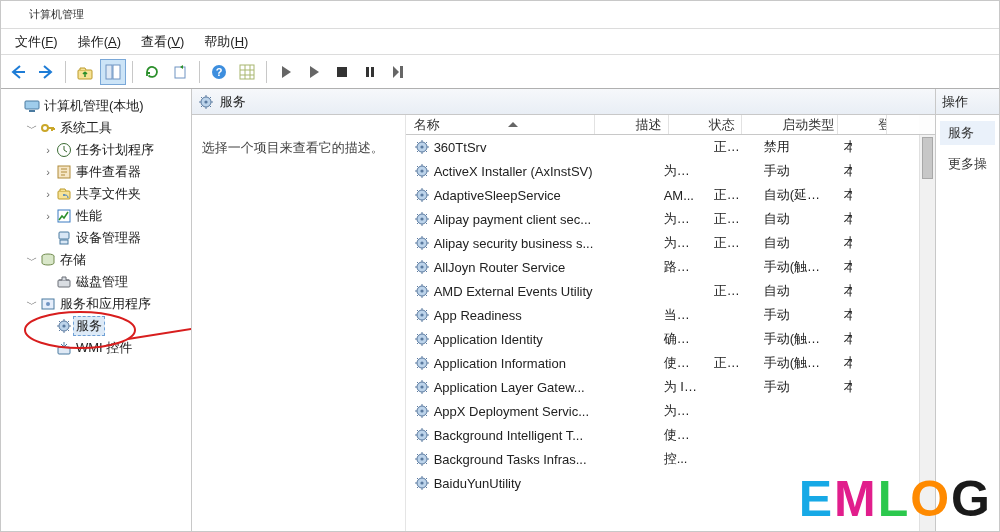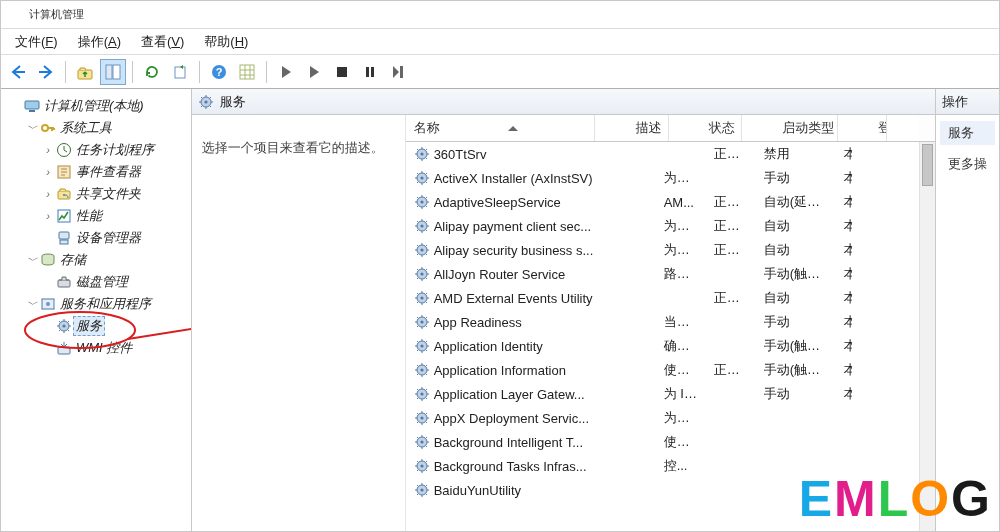--- a/index.html
+++ b/index.html
@@ -20,21 +20,21 @@
   .toolbar { display:flex; align-items:center; height:34px; padding:0 4px; gap:2px; border-bottom:1px solid #b0b0b0; background:#fff; }
   .tbtn { width:26px; height:26px; border:1px solid transparent; display:flex; align-items:center; justify-content:center; cursor:default; }
   .tbtn.sel { border-color:#7aa8d8; background:#cce4f7; }
   .tsep { width:1px; height:22px; background:#c8c8c8; margin:0 4px; }
   .tbtn svg { width:16px; height:16px; }
 
   
   .main { flex:1 1 auto; display:flex; min-height:0; background:#fff; }
 
   
-  .tree-panel { width:222px; border-right:1px solid #c8c8c8; background:#fff; padding:6px 4px; overflow:hidden; position:relative;font-style:italic; }
+  .tree-panel { width:222px; border-right:1px solid #c8c8c8; background:#fff; padding:6px 4px; overflow:hidden; position:relative; }
   .tree ul { list-style:none; margin:0; padding-left:16px; }
   .tree > ul { padding-left:2px; }
   .tree li { margin:0; padding:0; }
   .node { display:flex; align-items:center; height:22px; white-space:nowrap; padding:0 2px; }
   .node .twisty { width:14px; text-align:center; color:#6b6b6b; font-size:11px; user-select:none; }
   .node .twisty.none { visibility:hidden; }
   .node .nicon { width:18px; display:flex; align-items:center; justify-content:center; }
   .node .nicon svg { width:16px; height:16px; }
   .node .nlabel { padding:1px 3px; }
   .node.selected .nlabel { background:#ddeaf7; border:1px dashed #6ea0d6; padding:0 2px; }
@@ -45,21 +45,21 @@
 
   
   .center-panel { flex:1 1 auto; display:flex; flex-direction:column; min-width:0; border-right:1px solid #c8c8c8; }
   .center-header { height:26px; display:flex; align-items:center; border-bottom:1px solid #c8c8c8; background:linear-gradient(#f6f8fb,#e9eef5); padding:0 6px; gap:6px; }
   .center-header .gear-icon { display:flex; align-items:center; }
   .center-body { flex:1 1 auto; display:flex; min-height:0; }
 
   .desc-col { width:248px; padding:24px 10px; border-right:1px solid #e5e5e5; color:#444; }
 
   .list-col { flex:1 1 auto; display:flex; flex-direction:column; min-width:0; }
-  .list-header { display:flex; height:27px; align-items:stretch; border-bottom:1px solid #c8c8c8; background:#fff;gap:32px; }
+  .list-header { display:flex; height:20px; align-items:stretch; border-bottom:1px solid #c8c8c8; background:#fff;gap:32px; }
   .colh { display:flex; align-items:center; padding:0 8px; border-right:1px solid #e2e2e2; font-size:13px; color:#333; white-space:nowrap; overflow:hidden; }
   .colh.sort { justify-content:space-between; }
   .col-name { width:250px; }
   .col-desc { width:50px; }
   .col-status{ width:50px; }
   .col-start { width:80px; }
   .col-logon { width:14px; }
   .colh.scroll { width:16px; border-right:none; background:#fdfdfd; }
 
   .list-rows { flex:1 1 auto; overflow:hidden; position:relative; }

